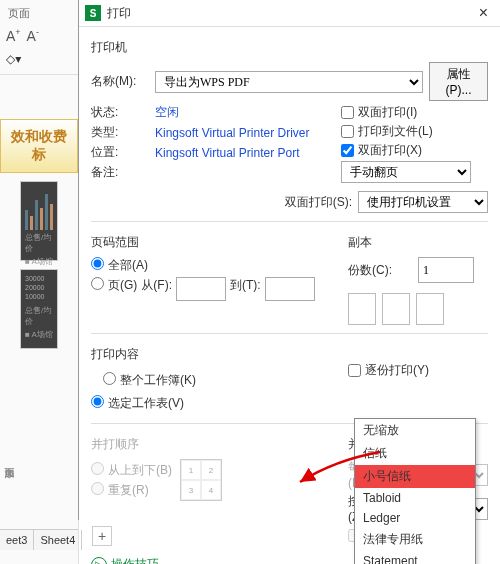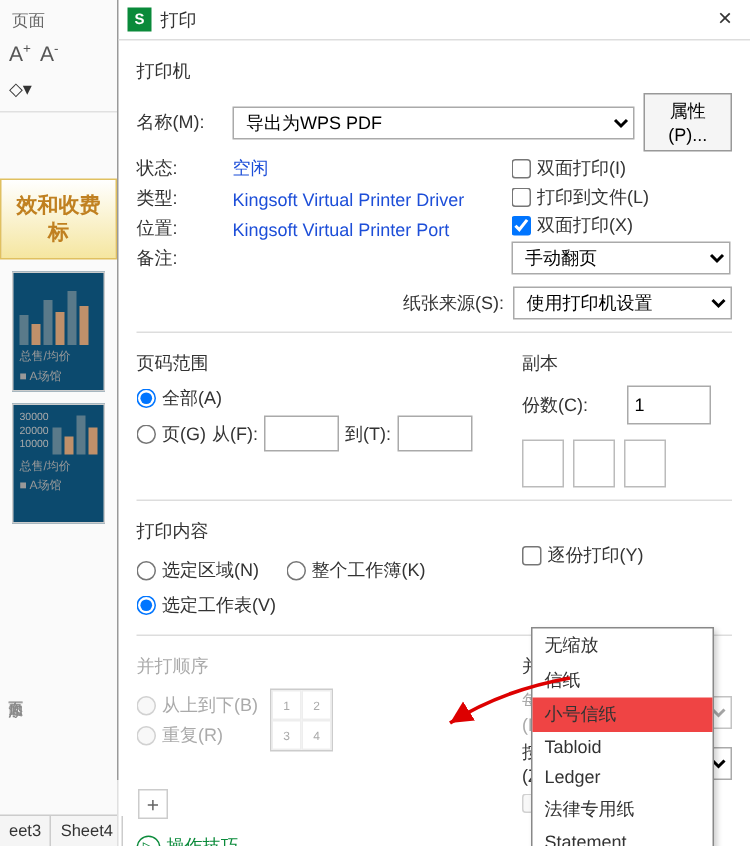--- a/index.html
+++ b/index.html
@@ -4,56 +4,56 @@
 <style>
 body{margin:0;font-family:"Microsoft YaHei","SimSun",sans-serif;font-size:12px;background:#f0f0f0;color:#333;overflow:hidden}
 .app{position:relative;width:500px;height:564px;background:#fff}
 .left-panel{position:absolute;left:0;top:0;width:78px;height:564px;background:#fafafa;border-right:1px solid #e0e0e0}
 .left-top{padding:4px;border-bottom:1px solid #e0e0e0}
 .tab-label{font-size:11px;color:#666;padding:2px 4px}
 .font-row{display:flex;gap:6px;padding:4px 2px;align-items:center}
 .font-btn{font-size:14px;color:#555;cursor:pointer}
 .font-btn sup{font-size:9px}
 .grad-box{margin-top:44px;padding:8px 4px;background:linear-gradient(#fff,#f5e6a0);border:1px solid #e0c060;font-size:14px;font-weight:bold;color:#c08020;text-align:center}
-.thumb{margin:8px 8px;border:1px solid #ccc;background:#0c4a6e;height:70px;position:relative;padding:4px}
+.thumb{margin:8px 20px;border:1px solid #ccc;background:#404040;height:70px;position:relative;padding:4px}
 .chart-bars{display:flex;gap:2px;align-items:flex-end;height:40px;margin-top:4px}
 .bar{width:6px;background:#5a7a8a}
 .bar.b{background:#c0906a}
 .thumb-lbl{font-size:8px;color:#999;margin-top:2px}
-.btm-tabs{position:absolute;bottom:0;left:0;display:flex;border-top:1px solid #ccc;background:#f5f5f5;width:78px}
+.btm-tabs{position:absolute;bottom:14px;left:0;display:flex;border-top:1px solid #ccc;background:#f5f5f5;width:78px}
 .btm-tab{padding:4px 6px;font-size:11px;border-right:1px solid #ccc}
 .sidetxt{position:absolute;left:2px;top:460px;writing-mode:vertical-lr;font-size:10px;color:#888}
 
 .dialog{position:absolute;left:78px;top:0;right:0;bottom:44px;background:#fff;border-left:1px solid #999}
 .titlebar{display:flex;align-items:center;height:26px;border-bottom:1px solid #ddd;padding:0 6px}
 .app-icon{width:16px;height:16px;background:#0a8a3a;color:#fff;font-size:10px;font-weight:bold;display:flex;align-items:center;justify-content:center;margin-right:6px}
 .title{flex:1;font-size:12px}
 .close-x{font-size:16px;padding:0 6px;cursor:pointer}
 
 .body{padding:8px 12px 8px 12px}
 .section-title{font-size:12px;margin:4px 0 6px 0}
 .row{display:flex;align-items:center;gap:6px;margin:3px 0;font-size:12px}
 .lbl{min-width:58px;text-align:left}
-select,input[type=text]{border:1px solid #aaa;font-size:12px;padding:2px 4px;background:#fff;font-family:Liberation Sans, sans-serif}
+select,input[type=text]{border:1px solid #aaa;font-size:12px;padding:2px 4px;background:#fff;font-family:Liberation Serif, serif}
 .name-sel{flex:1;height:22px}
 .btn{border:1px solid #999;background:#f5f5f5;padding:3px 12px;font-size:12px;cursor:pointer}
 .prop-btn{width:59px}
 .static{color:#1d4ed8}
 .right-col{position:absolute;right:12px;top:82px;width:135px}
 .chk{display:flex;align-items:center;gap:4px;margin:2px 0;font-size:12px}
 .chk input{margin:0}
-.side-sel{width:146px;height:22px}
+.side-sel{width:130px;height:22px}
 .src-row{display:flex;align-items:center;justify-content:flex-end;gap:6px;margin-top:10px}
 
 .hr{border:0;border-top:1px solid #ddd;margin:8px 0}
 
 .cols{display:flex;gap:12px}
 .col-l{flex:1}
 .col-r{width:140px}
-.radio-row{display:flex;align-items:center;gap:4px;margin:3px 0}
+.radio-row{display:flex;align-items:flex-start;gap:4px;margin:3px 0}
 .radio-row input{margin:0}
 .small-in{width:40px;height:18px}
 .spin{width:46px;height:20px}
 .collate{display:flex;gap:6px;margin-top:10px}
 .collate-ic{width:26px;height:30px;border:1px solid #bbb;position:relative;background:#fff}
 .collate-ic::before{content:"";position:absolute;left:-3px;top:-3px;width:26px;height:30px;border:1px solid #bbb;background:#fff;z-index:-1}
 
 .bottom-grid{display:flex;gap:12px}
 .order-box{width:40px;height:40px;border:1px solid #ccc;display:grid;grid-template-columns:1fr 1fr;grid-template-rows:1fr 1fr;font-size:8px;color:#aaa}
 .order-box div{border:0.5px solid #eee;display:flex;align-items:center;justify-content:center}
@@ -155,21 +155,21 @@
               <span>打印到文件(L)</span>
             </label>
           <label class="chk">
               <input type="checkbox" checked="" style="">
               <span>双面打印(X)</span>
             </label>
           <select class="side-sel"><option>手动翻页</option></select>
         </div>
       </div>
       <div class="src-row">
-        <span>纸张来源(S):</span>
+        <span>双面打印(S):</span>
         <select class="side-sel"><option>使用打印机设置</option></select>
       </div>
 
       <hr class="hr">
 
       <div class="cols">
         <div class="col-l">
           <div class="section-title">页码范围</div>
           <label class="radio-row">
               <input type="radio" name="rng" checked="" style="">
@@ -197,24 +197,20 @@
           </div>
         </div>
       </div>
 
       <hr class="hr">
 
       <div class="cols">
         <div class="col-l">
           <div class="section-title">打印内容</div>
           <div class="row">
-            <label class="radio-row">
-                <input type="radio" name="cnt" style="">
-                <span>选定区域(N)</span>
-              </label>
             <label class="radio-row" style="margin-left:12px">
                 <input type="radio" name="cnt" style="">
                 <span>整个工作簿(K)</span>
               </label>
           </div>
           <label class="radio-row">
               <input type="radio" name="cnt" checked="" style="">
               <span>选定工作表(V)</span>
             </label>
         </div>

